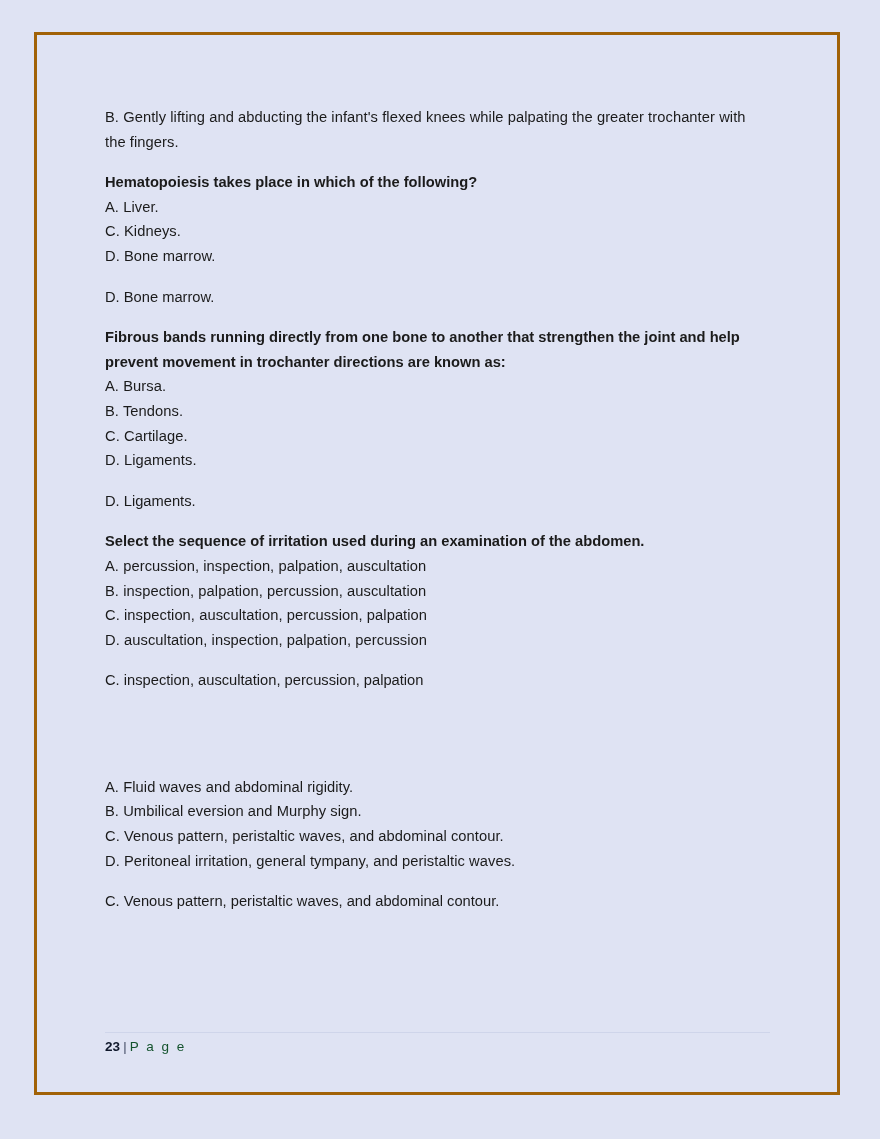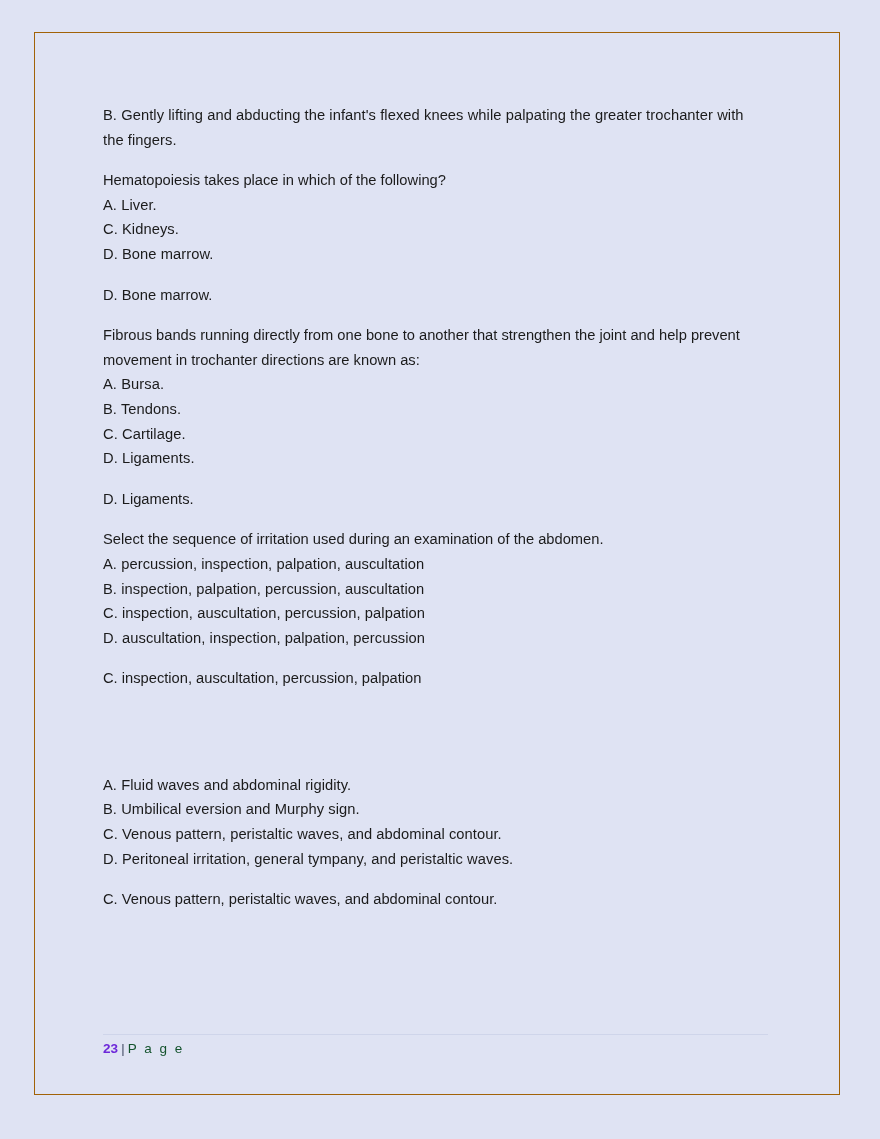--- a/index.html
+++ b/index.html
@@ -13,21 +13,21 @@
     font-family: "Liberation Sans", sans-serif;
     color: #1a1a1a;
     overflow: hidden;
   }
   .page {
     position: absolute;
     left: 34px;
     top: 32px;
     width: 806px;
     height: 1063px;
-    border: 1px solid #a16207;
+    border: 3px solid #a16207;
     background: #dfe3f3;
     box-sizing: border-box;
     padding-left: 32px;
   }
   .content {
     position: absolute;
     left: 68px;
     top: 70px;
     width: 665px;
   }
@@ -39,20 +39,21 @@
     font-size: 14.7px;
     line-height: 24.6px;
     color: #1b1b1b;
     letter-spacing: 0.005em;
   }
   p.stem {
     margin: 0;
     font-size: 14.7px;
     line-height: 24.6px;
     color: #1b1b1b;
+    font-weight: bold;
   }
   .answer {
     margin: 0;
     font-size: 14.7px;
     line-height: 24.6px;
     color: #1b1b1b;
   }
   .gap-large {
     height: 66px;
   }
@@ -63,21 +64,21 @@
     width: 665px;
     border-top: 1px solid #cfd5ea;
     padding-top: 6px;
   }
   .footer-inner {
     font-size: 13.5px;
     color: #1b1b1b;
   }
   .footer-num {
     font-weight: bold;
-    color: #6d28d9;
+    color: #0f172a;
   }
   .footer-sep {
     color: #7c8299;
     font-weight: bold;
     margin: 0 3px;
   }
   .footer-word {
     color: #14532d;
     letter-spacing: 2px;
   }

